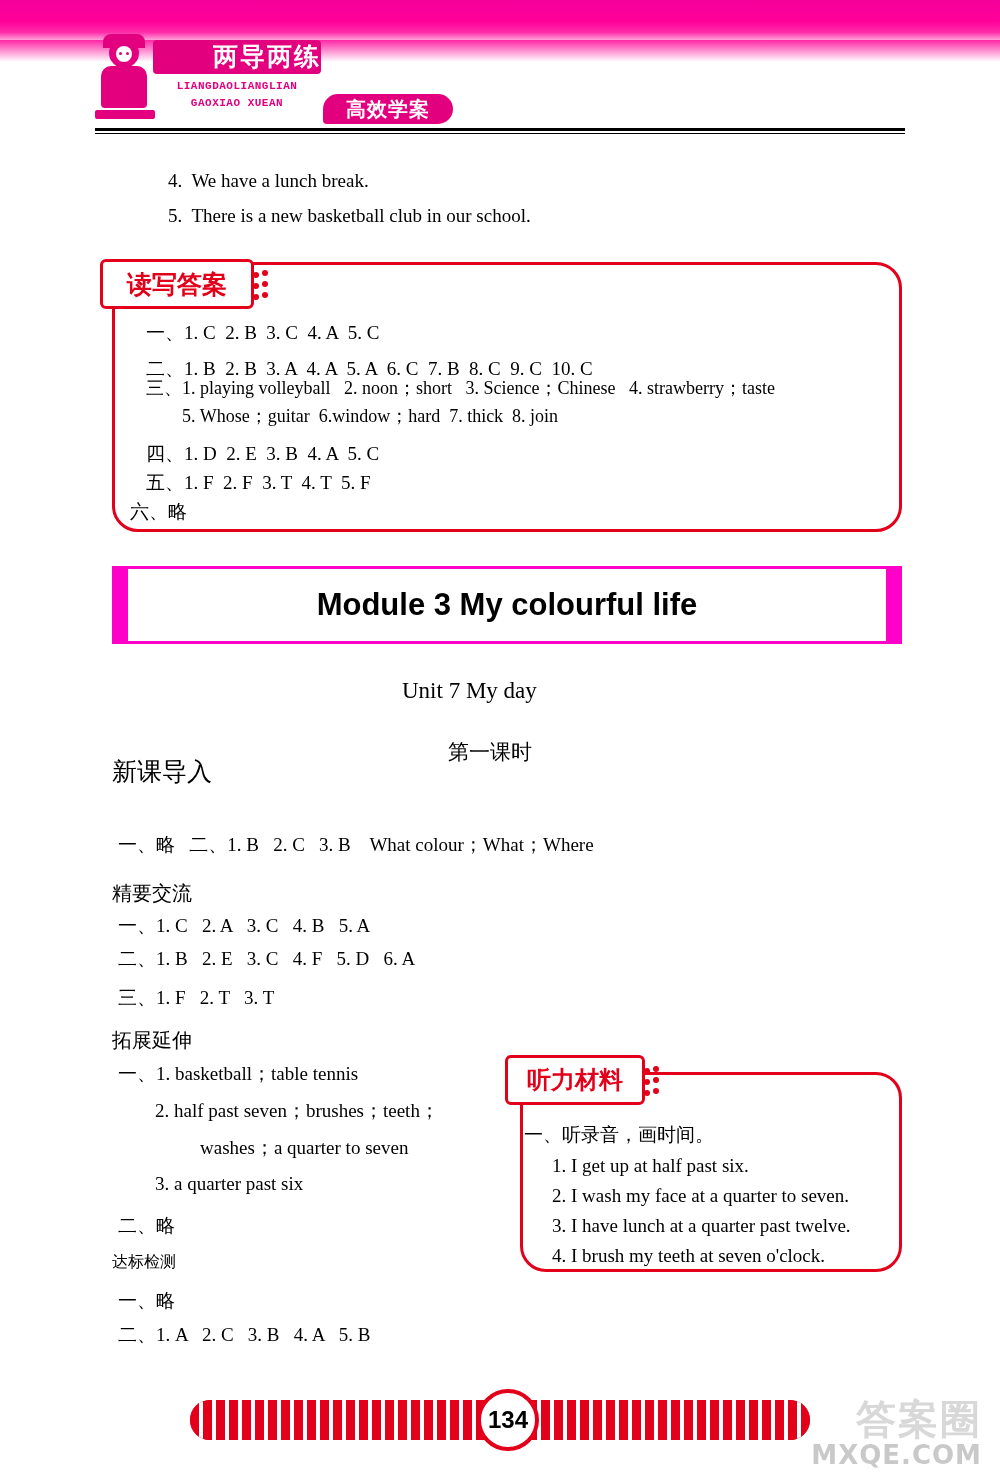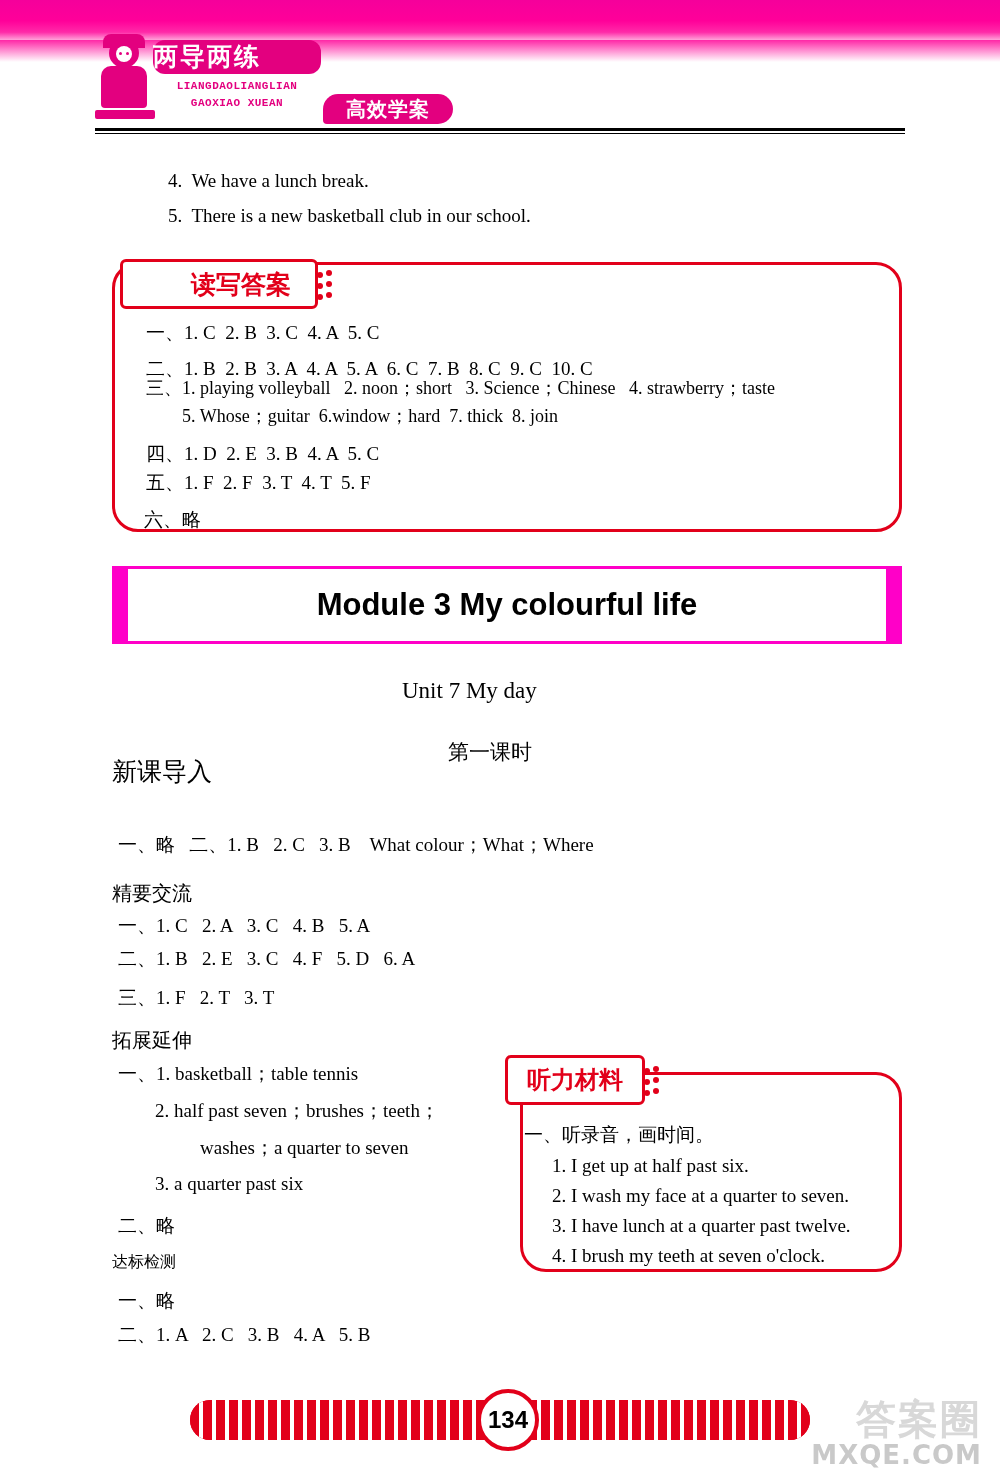--- a/index.html
+++ b/index.html
@@ -39,23 +39,23 @@
   .fig-face{
     position:absolute;left:21px;top:8px;width:16px;height:16px;border-radius:50%;
     background:#ffffff;
   }
   .fig-eye{position:absolute;width:3px;height:3px;background:#e3007f;border-radius:50%;top:6px;}
   .fig-base{
     position:absolute;left:0px;top:72px;width:60px;height:9px;background:#e3007f;border-radius:2px;
   }
   .logo-title{
     position:absolute;left:58px;top:2px;width:168px;height:34px;
-    background:#e3007f;border-radius:12px;
+    background:#e3007f;border-radius:4px;
     color:#ffffff;font-family:"Liberation Sans",sans-serif;font-weight:bold;
-    font-size:25px;letter-spacing:2px;text-align:left;line-height:34px;
+    font-size:25px;letter-spacing:2px;text-align:right;line-height:34px;
   }
   .logo-pinyin{
     position:absolute;left:58px;top:40px;width:168px;height:34px;
     color:#e3007f;font-family:Liberation Mono, monospace;font-weight:bold;
     font-size:11px;line-height:17px;text-align:center;letter-spacing:0.5px;
   }
   .logo-sub{
     position:absolute;left:228px;top:56px;width:130px;height:30px;
     background:#e3007f;border-radius:15px 15px 15px 4px;
     color:#ffffff;font-family:"Liberation Sans",sans-serif;font-weight:bold;
@@ -159,39 +159,39 @@
   </div>
   <div class="logo-sub cn">高效学案</div>
 </div>
 <div class="header-rule"></div>
 <div class="header-rule2"></div>
 
 <div class="line" style="left:168px;top:170px;">4.  We have a lunch break.</div>
 <div class="line" style="left:168px;top:205px;">5.  There is a new basketball club in our school.</div>
 
 <div class="ans-box"></div>
-<div class="tag" style="left:120px;top:259px;width:148px;height:44px;font-size:25px;padding-left:44px;">
+<div class="tag" style="left:100px;top:259px;width:148px;height:44px;font-size:25px;">
   <span>读写答案</span>
   <span class="tag-dots">
     <span class="dot" style="left:2px;top:4px;"></span>
     <span class="dot" style="left:11px;top:2px;"></span>
     <span class="dot" style="left:2px;top:15px;"></span>
     <span class="dot" style="left:11px;top:13px;"></span>
     <span class="dot" style="left:2px;top:26px;"></span>
     <span class="dot" style="left:11px;top:24px;"></span>
   </span>
 </div>
 
 <div class="line" style="left:146px;top:320px;">一、1. C  2. B  3. C  4. A  5. C</div>
 <div class="line" style="left:146px;top:356px;">二、1. B  2. B  3. A  4. A  5. A  6. C  7. B  8. C  9. C  10. C</div>
 <div class="line" style="left:146px;top:376px;font-size:18px;">三、1. playing volleyball   2. noon；short   3. Science；Chinese   4. strawberry；taste</div>
 <div class="line" style="left:182px;top:404px;font-size:18px;">5. Whose；guitar  6.window；hard  7. thick  8. join</div>
 <div class="line" style="left:146px;top:441px;">四、1. D  2. E  3. B  4. A  5. C</div>
 <div class="line" style="left:146px;top:470px;">五、1. F  2. F  3. T  4. T  5. F</div>
-<div class="line" style="left:144px;top:499px;margin-top:8px;">六、略</div>
+<div class="line" style="left:130px;top:499px;">六、略</div>
 
 <div class="module-banner"></div>
 <div class="module-cap-l"></div>
 <div class="module-cap-r"></div>
 <div class="module-title">Module 3 My colourful life</div>
 
 <div class="line" style="left:402px;top:678px;font-size:23px;">Unit 7 My day</div>
 <div class="line cn" style="left:448px;top:738px;font-size:21px;">第一课时</div>
 
 <div class="line cn" style="left:112px;top:755px;font-size:25px;">新课导入</div>

